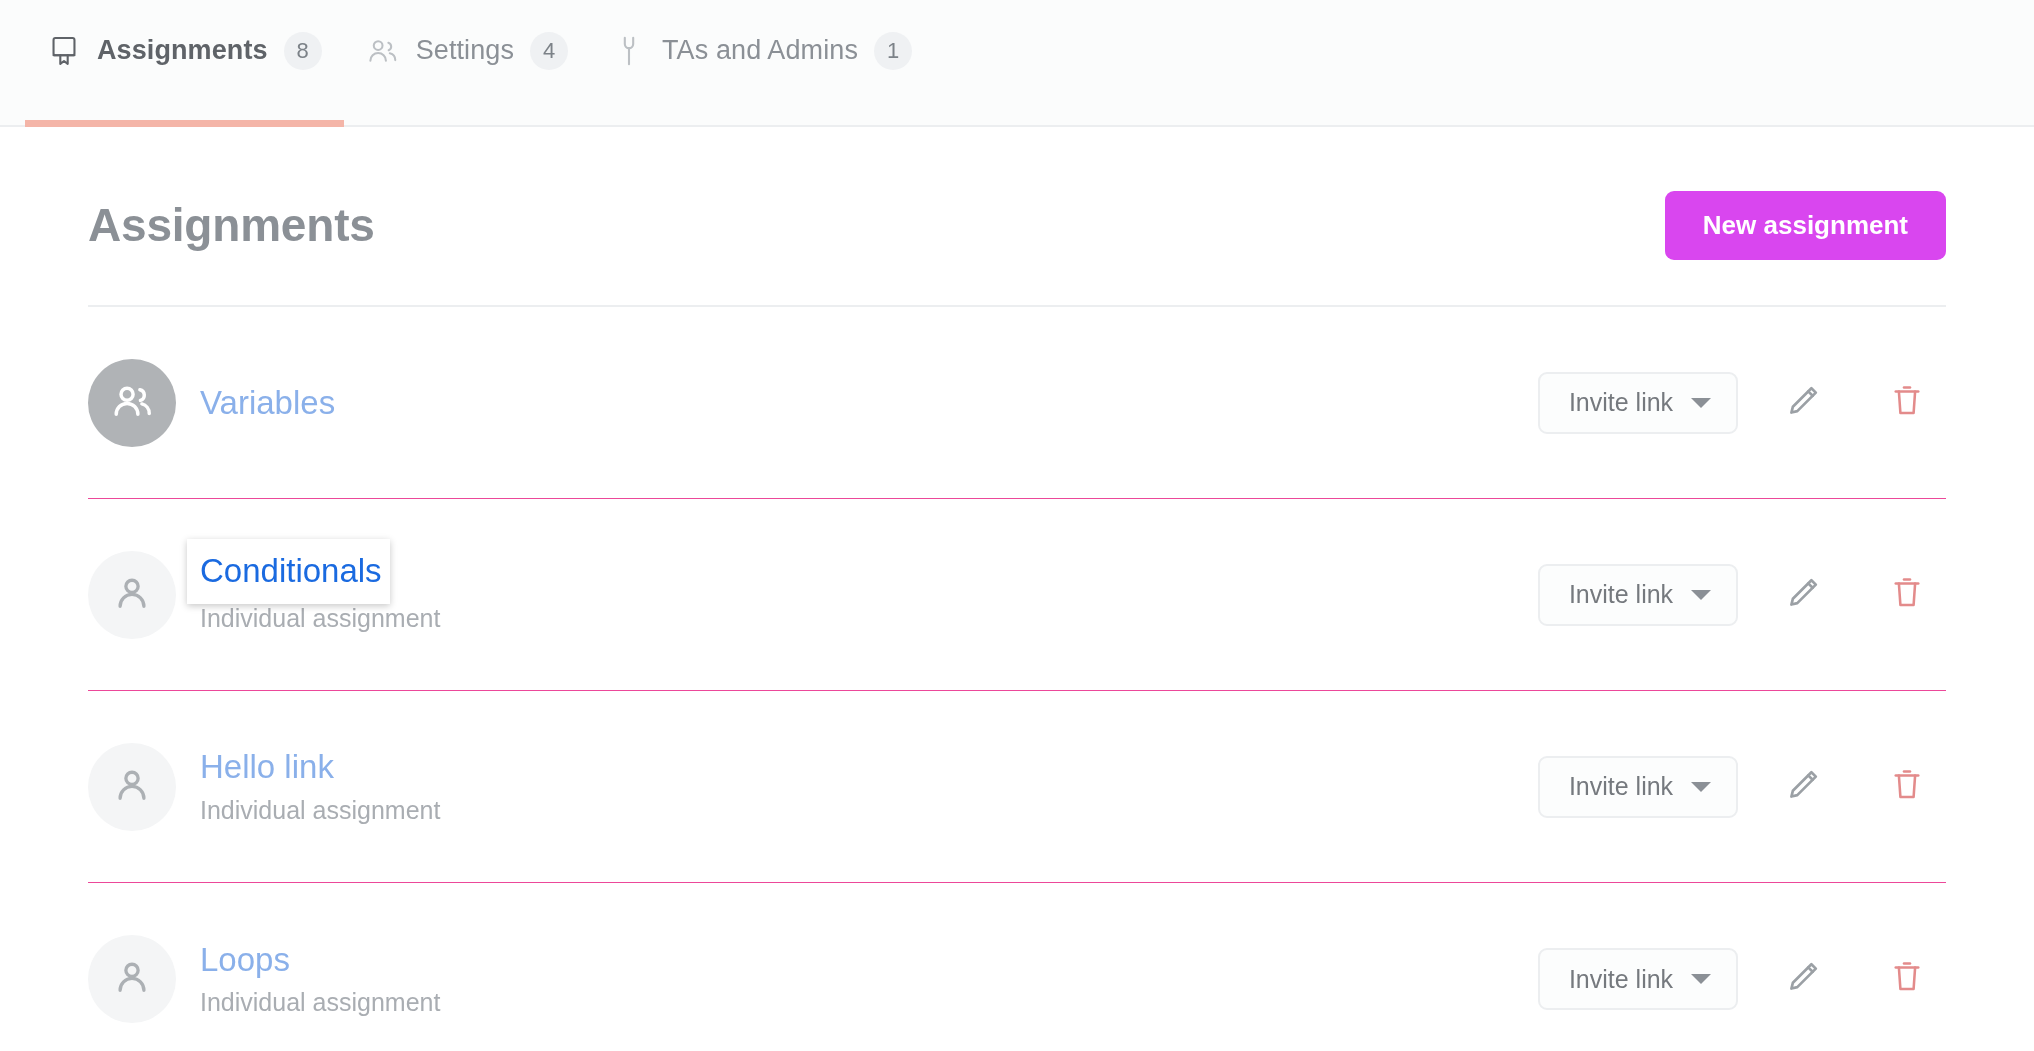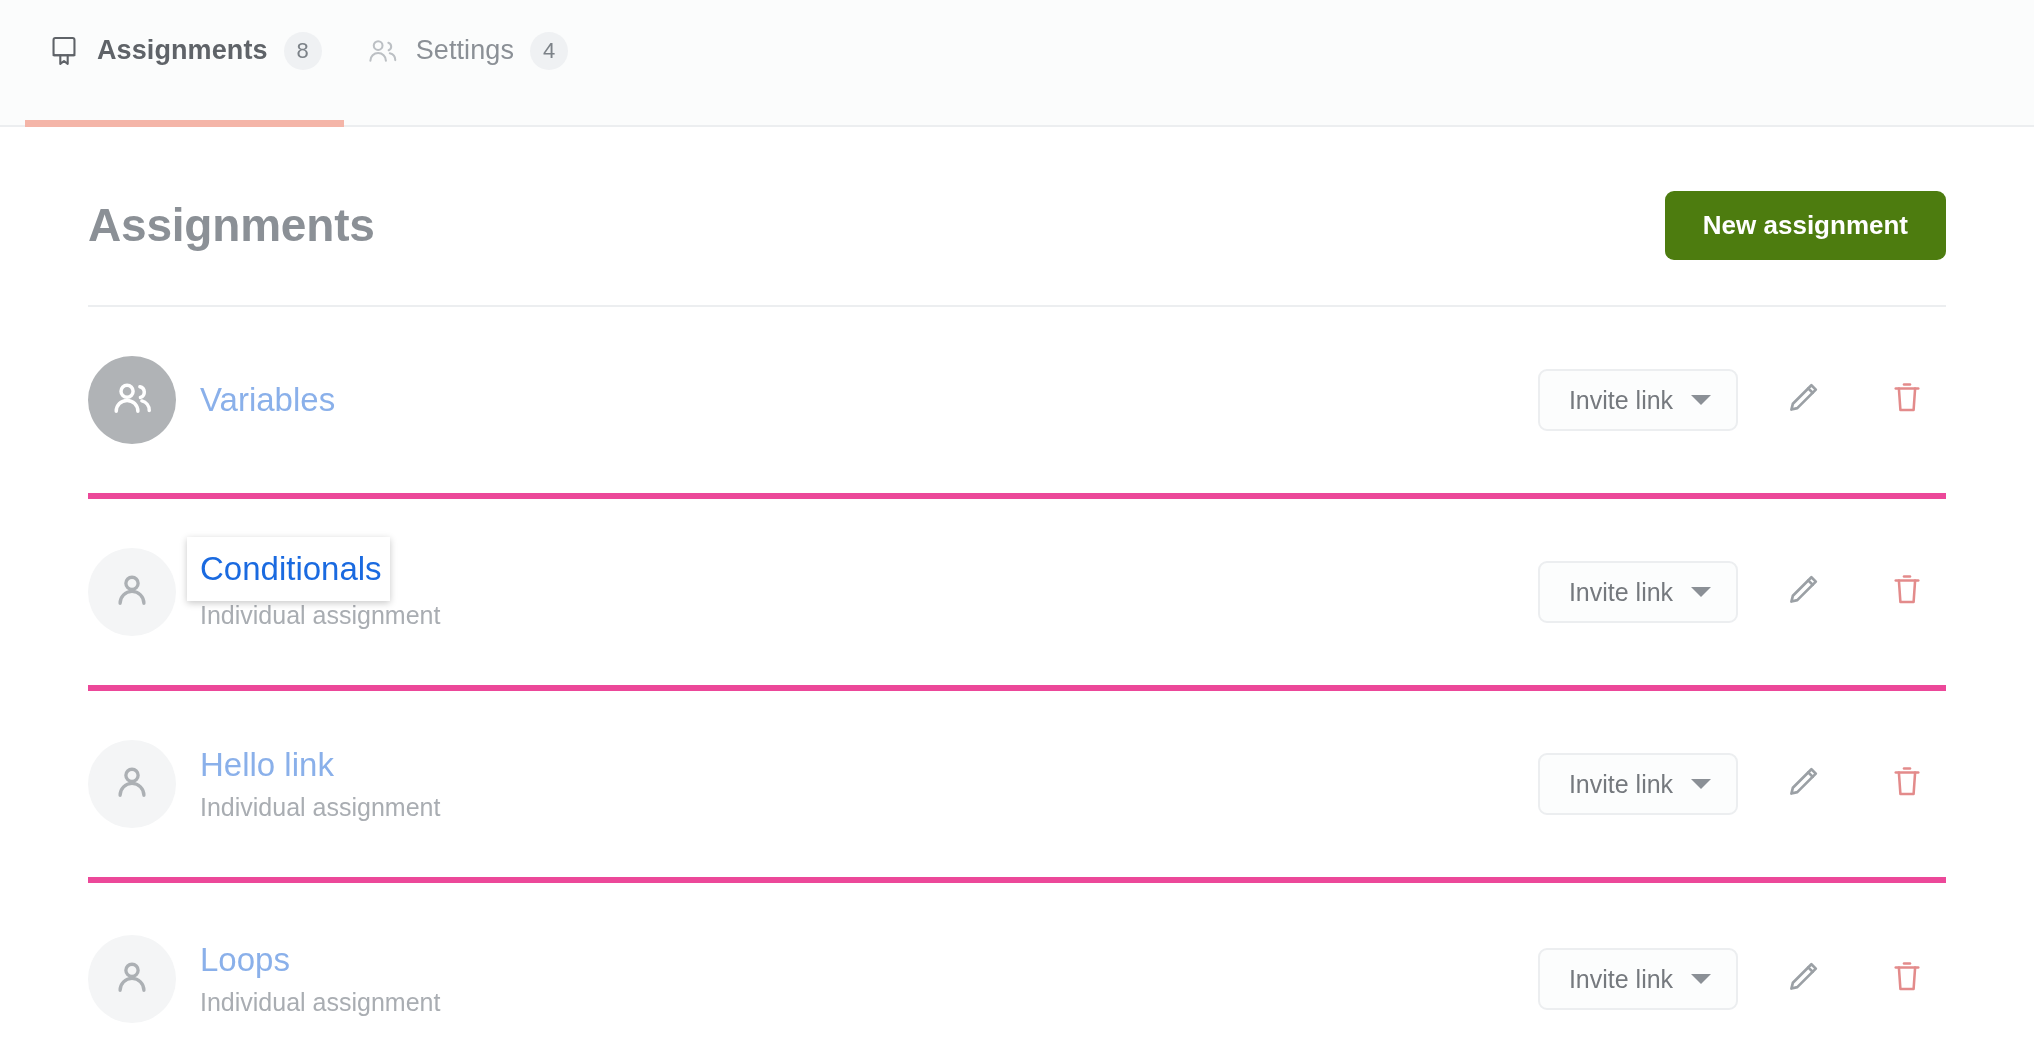--- a/index.html
+++ b/index.html
@@ -84,39 +84,39 @@
     height: 178px;
     padding-top: 18px;
   }
   .page-title {
     font-size: 46px;
     font-weight: bold;
     color: #8b9096;
     letter-spacing: -.2px;
   }
   .new-assignment-btn {
-    background: #4d7c0f;
+    background: #d946ef;
     color: #ffffff;
     border: none;
     border-radius: 9px;
     font-size: 26px;
     font-weight: bold;
     font-family: "Liberation Sans", sans-serif;
     padding: 19px 38px;
     cursor: pointer;
     white-space: nowrap;
   }
 
   
   .list { border-top: 2px solid #eceef0; }
   .row {
     display: flex;
     align-items: center;
     height: 192px;
-    border-bottom: 6px solid #ec4899;
+    border-bottom: 1px solid #ec4899;
     position: relative;
   }
   .row:last-child { border-bottom: none; }
 
   .avatar {
     width: 88px;
     height: 88px;
     border-radius: 50%;
     flex: 0 0 auto;
     display: flex;
@@ -231,20 +231,30 @@
         <svg width="34" height="30" viewBox="0 0 28 24" fill="none" stroke="#bcc0c4" stroke-width="1.7" stroke-linecap="round" stroke-linejoin="round">
           <circle cx="10" cy="7.5" r="3.6"></circle>
           <path d="M3.6 20c0-3.6 2.9-6.3 6.4-6.3s6.4 2.7 6.4 6.3"></path>
           <path d="M18.4 5.2a3.3 3.3 0 0 1 .3 6.2"></path>
           <path d="M19.6 13.8c2.6.6 4.5 2.9 4.5 5.7"></path>
         </svg>
       </span>
       <span class="tab-label">Settings</span>
       <span class="tab-badge">4</span>
     </div>
+    <div class="tab">
+      <span class="tab-icon">
+        <svg width="28" height="32" viewBox="0 0 20 26" fill="none" stroke="#bcc0c4" stroke-width="1.7" stroke-linecap="round" stroke-linejoin="round">
+          <path d="M6.6 2.2v5.1a3.4 3.4 0 0 0 6.8 0V2.2"></path>
+          <path d="M10 10.7v13.1"></path>
+        </svg>
+      </span>
+      <span class="tab-label">TAs and Admins</span>
+      <span class="tab-badge">1</span>
+    </div>
   </div>
 
 <div class="content">
 
   <div class="page-header">
     <div class="page-title">Assignments</div>
     <button class="new-assignment-btn">New assignment</button>
   </div>
 
   <div class="list" id="list">

